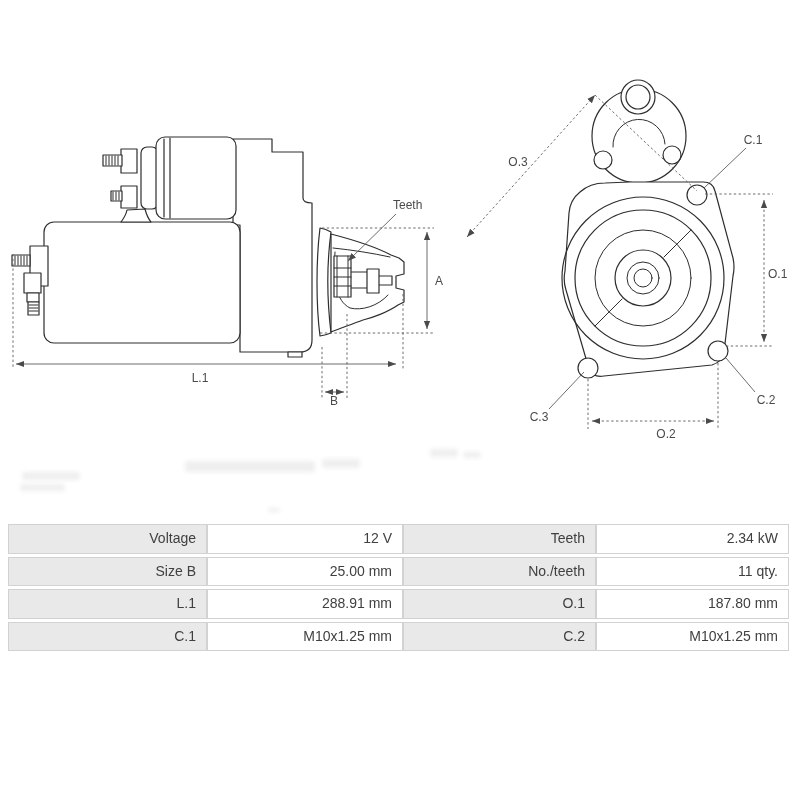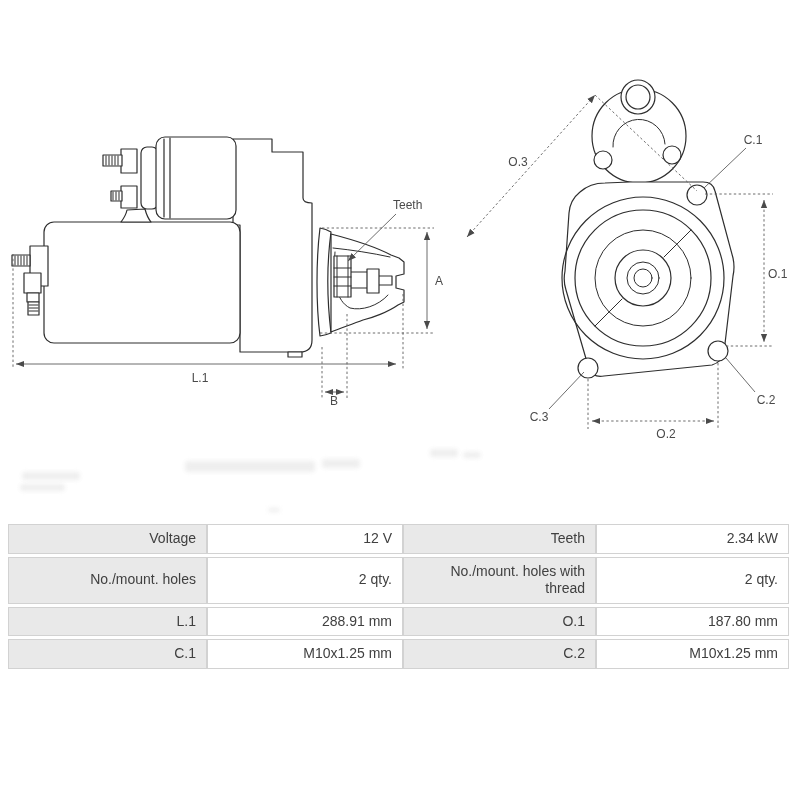--- a/index.html
+++ b/index.html
@@ -175,24 +175,24 @@
         <col style="width:193px">
     </colgroup>
     <tbody>
       <tr>
         <td class="label">Voltage</td>
         <td class="value">12 V</td>
         <td class="label">Teeth</td>
         <td class="value">2.34 kW</td>
       </tr>
       <tr>
-        <td class="label">No./mount. holes</td>
-        <td class="value">2 qty.</td>
-        <td class="label">No./mount. holes with thread</td>
-        <td class="value">2 qty.</td>
+        <td class="label">Size B</td>
+        <td class="value">25.00 mm</td>
+        <td class="label">No./teeth</td>
+        <td class="value">11 qty.</td>
       </tr>
       <tr>
         <td class="label">L.1</td>
         <td class="value">288.91 mm</td>
         <td class="label">O.1</td>
         <td class="value">187.80 mm</td>
       </tr>
       <tr>
         <td class="label">C.1</td>
         <td class="value">M10x1.25 mm</td>

